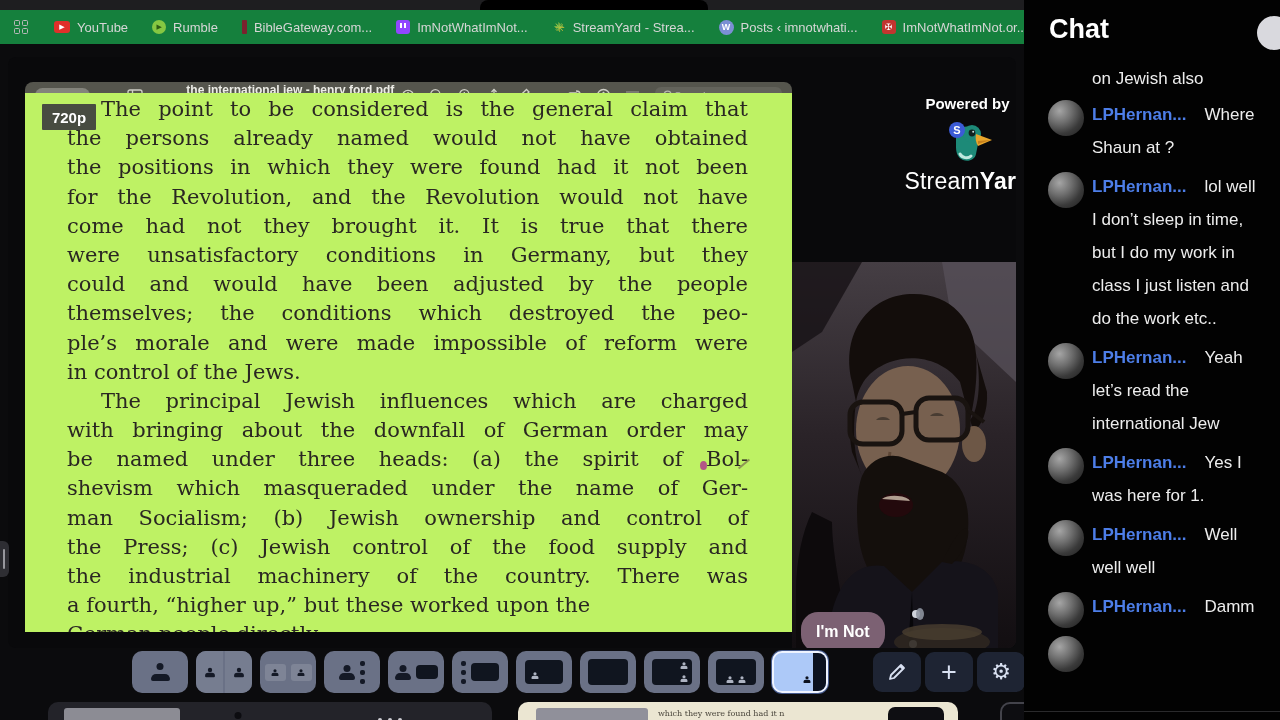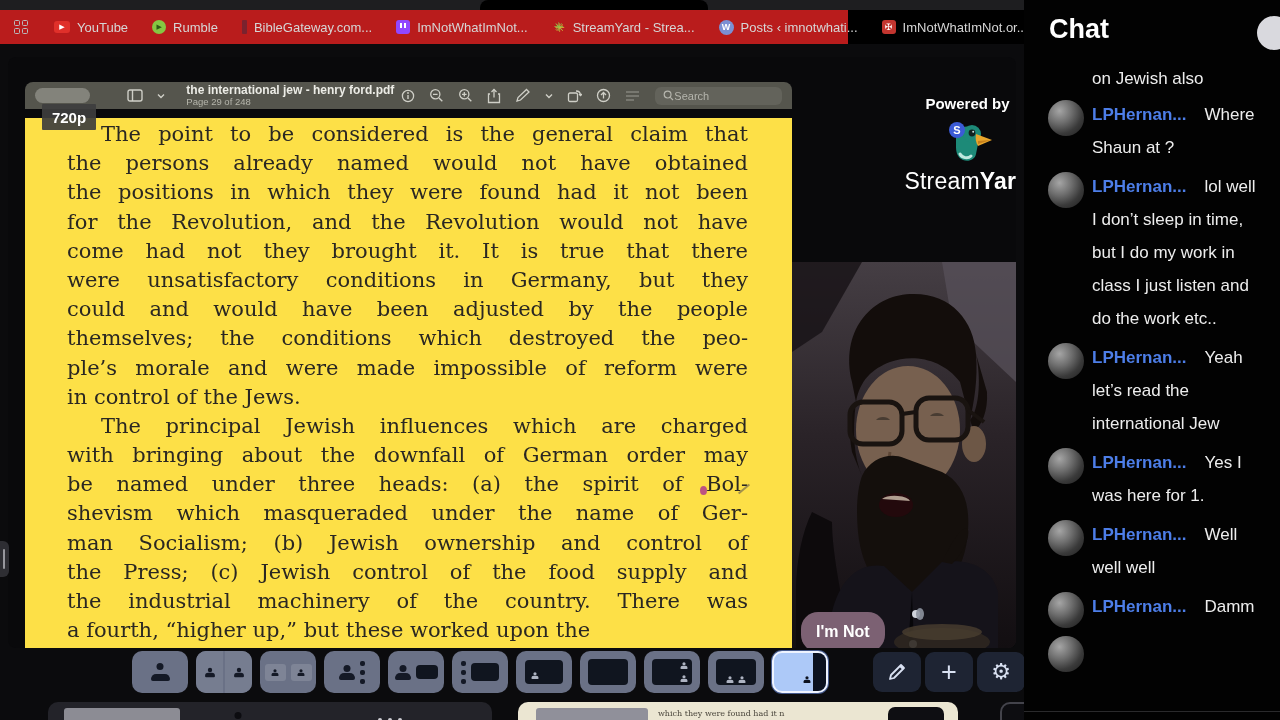--- a/index.html
+++ b/index.html
@@ -1,21 +1,21 @@
 <!DOCTYPE html>
 <html><head>
 <meta charset="utf-8">
 <style>
   * { margin:0; padding:0; box-sizing:border-box; }
   html,body { width:1280px; height:720px; overflow:hidden; background:#000; font-family:"Liberation Sans", sans-serif; }
 
   
   #tabstrip { position:absolute; left:0; top:0; width:1024px; height:10px; background:#1e1e20; }
   #tab-active { position:absolute; left:480px; top:0; width:228px; height:10px; background:#000; border-radius:8px 8px 0 0; }
-  #bookmarks-bar { position:absolute; left:0; top:10px; width:848px; height:34px; background:#b91c1c; display:flex; align-items:center; padding:0 14px; color:#d6d6d6; font-size:13px; }
+  #bookmarks-bar { position:absolute; left:0; top:10px; width:1024px; height:34px; background:#15803d; display:flex; align-items:center; padding:0 14px; color:#d6d6d6; font-size:13px; }
   #apps-grid { width:14px; height:14px; display:grid; grid-template-columns:6px 6px; grid-template-rows:6px 6px; gap:2px; margin-right:12px; }
   #apps-grid i { border:1.5px solid #b9b9bb; border-radius:1.5px; }
   .bm-sep { width:1px; height:16px; background:#5a5a5c; margin-right:14px; }
   #bookmark-list { display:flex; align-items:center; gap:24px; flex:1; }
   .bm { display:flex; align-items:center; gap:7px; white-space:nowrap; cursor:pointer; }
   .bm-icon { display:inline-flex; align-items:center; justify-content:center; }
   .icon-youtube-icon { width:16px; height:12px; background:#e0302a; border-radius:3px; color:#fff; font-size:7px; }
   .icon-youtube-icon::after { content:"\25B6"; }
   .icon-rumble-icon { width:14px; height:14px; background:#85c742; border-radius:50%; color:#2c5b14; font-size:7px; }
   .icon-rumble-icon::after { content:"\25B6"; }
@@ -36,21 +36,21 @@
 
   
   #pdf-window { position:absolute; left:17px; top:25px; width:767px; height:566px; border-radius:8px 8px 0 0; overflow:hidden; }
   #pdf-toolbar { position:absolute; left:0; top:0; width:100%; height:27px; background:#55554d; display:flex; align-items:center; padding:0 10px; }
   #traffic-pill { width:76px; height:15px; border-radius:8px; background:#83837b; margin-right:30px; }
   .pdf-ico { display:inline-flex; align-items:center; justify-content:center; margin:0 7px; }
   #pdf-title-block { margin-left:14px; margin-right:auto; line-height:1.1; }
   #pdf-title { font-size:12px; font-weight:bold; color:#ecece6; white-space:nowrap; }
   #pdf-page-indicator { font-size:9.5px; color:#b5b5ab; }
   #pdf-search { display:flex; align-items:center; gap:0; width:168px; height:18px; background:#63635b; border-radius:6px; padding:0 8px; color:#b5b5ad; font-size:11px; margin-left:8px; }
-  #pdf-page { position:absolute; left:0; top:36px; width:100%; height:539px; background:#fde047; overflow:hidden; }
+  #pdf-page { position:absolute; left:0; top:11px; width:100%; height:539px; background:#bef264; overflow:hidden; }
   #pdf-text { position:absolute; left:42px; top:4px; width:681px; color:#2a2722; font-family:"DejaVu Serif", serif; font-size:21px; }
   .pl { height:29.2px; text-align:justify; text-align-last:justify; }
   .pl.ind { text-indent:34px; }
   .pl.noj { text-align-last:left; }
   #red-dot { position:absolute; left:675px; top:368px; width:7px; height:9px; background:#b03a8c; border-radius:50%; opacity:.85; }
   #pen-mark { position:absolute; left:712px; top:370px; width:14px; height:2px; background:#7a6f4e; transform:rotate(-40deg); opacity:.7; }
 
   
   #res-badge { position:absolute; left:34px; top:47px; min-width:54px; height:26px; background:rgba(62,62,62,.92); border-radius:1px; color:#fff; font-weight:bold; font-size:15px; display:flex; align-items:center; justify-content:center; padding:0 8px; }
 

